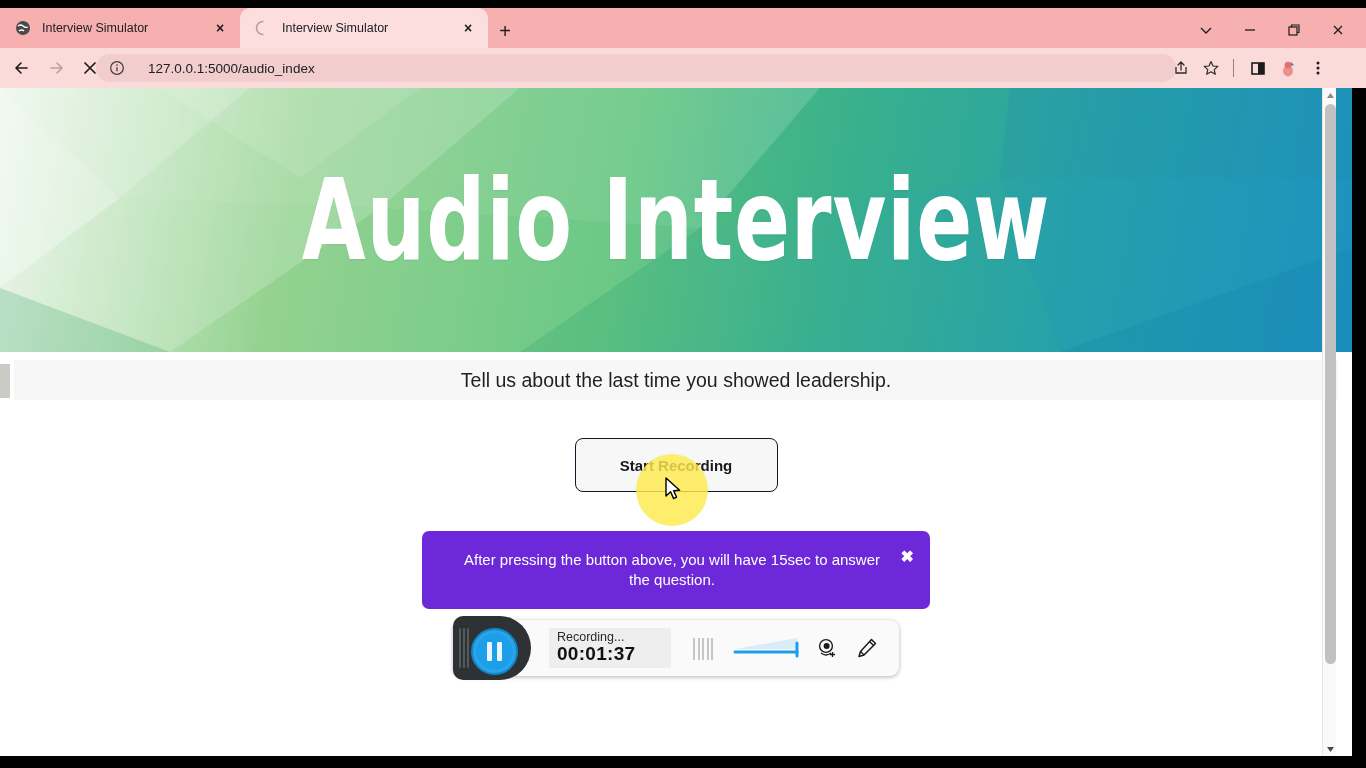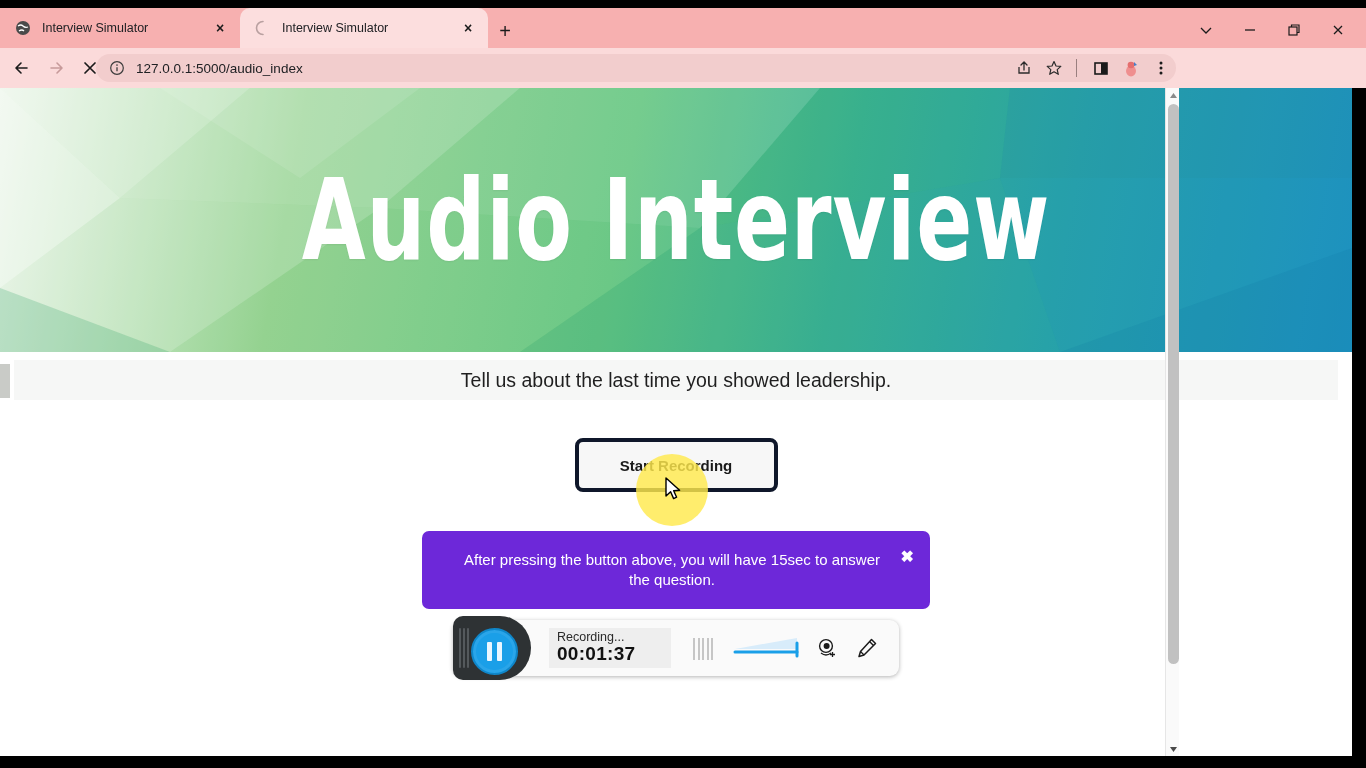--- a/index.html
+++ b/index.html
@@ -4,21 +4,21 @@
 <style>
   * { box-sizing: border-box; margin: 0; padding: 0; }
   html, body {
     width: 1366px; height: 768px;
     overflow: hidden;
     background: #000;
     font-family: "Liberation Sans", sans-serif;
   }
 
   
-  .browser { width: 1179px; height: 768px; position: relative; background:#000; }
+  .browser { width: 1336px; height: 768px; position: relative; background:#000; }
 
   .titlebar {
     position: absolute; top: 0; left: 0; width: 1366px; height: 48px;
     background: #f7b0b0;
   }
   .top-black-mid  { position:absolute; top:0; left:0; width:1366px; height:8px; background:#000; }
 
   .tab {
     position: absolute; top: 8px; height: 40px;
     display: flex; align-items: center;
@@ -59,21 +59,21 @@
     background: #fbdada; display:flex; align-items:center;
   }
   .tb-btn {
     width: 28px; height: 28px; margin-left: 6px;
     display:flex; align-items:center; justify-content:center; cursor:pointer;
   }
   .tb-btn:first-child { margin-left: 8px; }
   .omnibox {
     position:absolute; left: 96px; top: 54px;
     width: 1080px; height: 28px; border-radius: 14px;
-    background: #f2cdcd; display:flex; align-items:center; padding: 0 12px;
+    background: #f2cdcd; display:flex; align-items:center; padding: 0 12px; gap: 12px;
   }
   .omni-icon { width: 18px; height:18px; margin-right: 10px; display:flex; align-items:center; justify-content:center;}
   .omni-url { font-size: 13.5px; color:#202124; }
   .tb-right { position:absolute; right: 4px; top: 54px; display:flex; align-items:center; }
   .tb-right .tb-btn { margin-left: 2px; }
   .tb-divider { width:1px; height:18px; background:#9a7f7f; margin: 0 8px; }
 
   
   .viewport {
     position:absolute; top: 88px; left: 0;
@@ -107,21 +107,21 @@
     position:absolute; left: 14px; top: 8px; width: 1324px; height: 40px;
     background:#f6f7f6;
     display:flex; align-items:center; justify-content:center;
   }
   .q-text { font-size: 19.5px; color:#1f1f1f; }
 
   
   .btn-wrap { width:1352px; display:flex; justify-content:center; margin-top: 30px; }
   .start-btn {
     width: 203px; height: 54px; border-radius: 8px;
-    background:#f7f7f7; border:4px solid #0f172a;
+    background:#f7f7f7; border:1px solid #0f172a;
     font-size: 15px; font-weight:700; color:#1a1a1a;
     cursor:pointer; font-family: "Liberation Sans", sans-serif;
   }
 
   
   .alert-wrap { width:1352px; display:flex; justify-content:center; margin-top: 39px; }
   .alert {
     position:relative; width: 508px; min-height: 78px; border-radius: 7px;
     background:#6d28d9;
     display:flex; align-items:center; justify-content:center;

